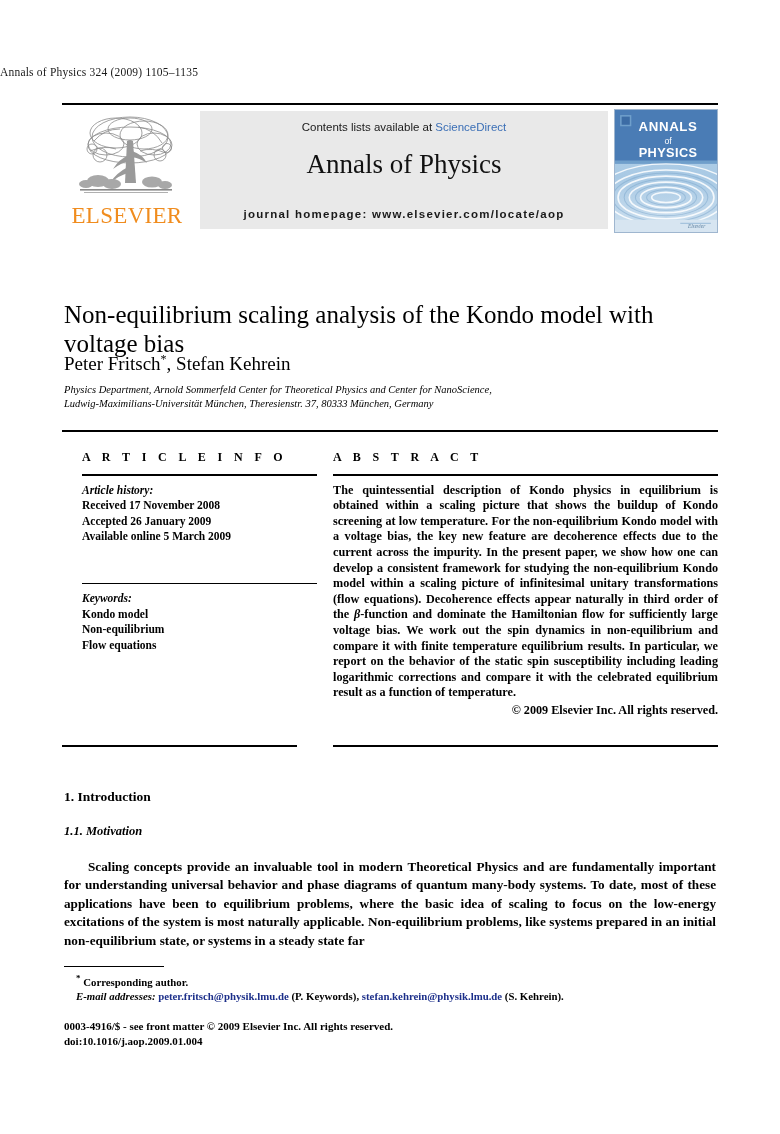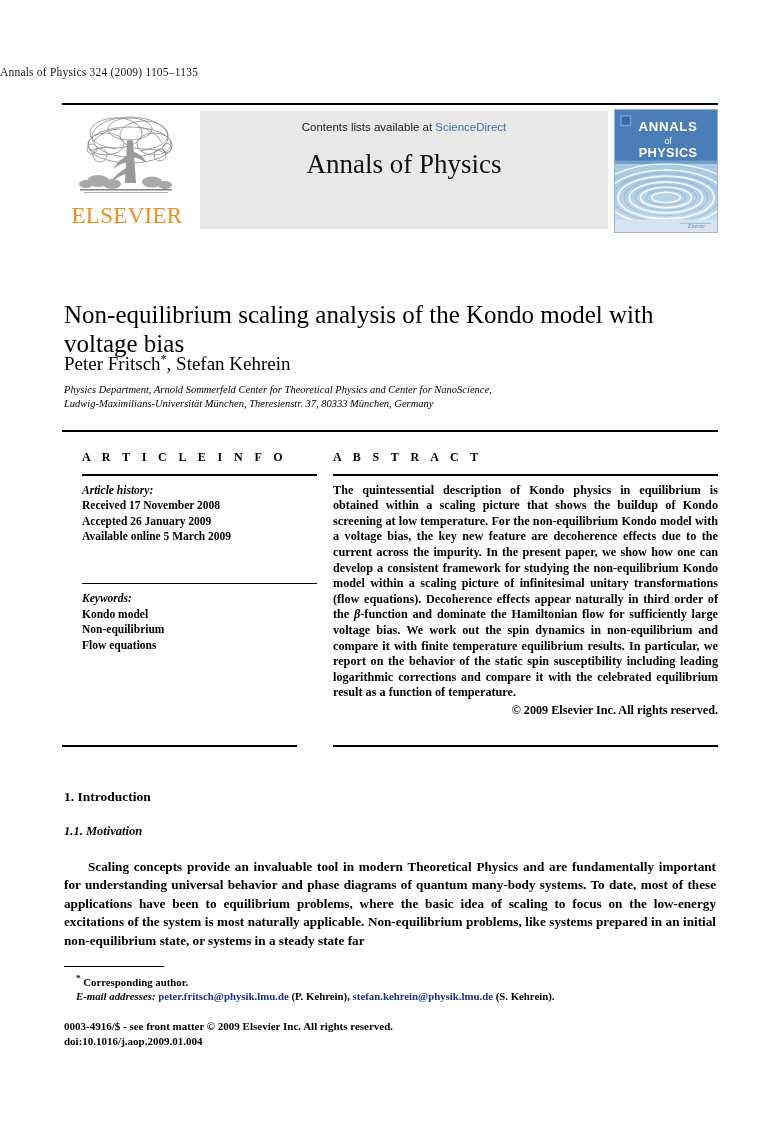--- a/index.html
+++ b/index.html
@@ -364,20 +364,21 @@
           <rect x="14" y="81" width="84" height="1" fill="#b0b0b0"></rect>
         </svg>
         <div class="elsevier-word">ELSEVIER</div>
       </div>
 
       <div class="contents-box">
         <div class="contents-line">
           <span>Contents lists available at </span><span class="sd">ScienceDirect</span>
         </div>
         <div class="journal-name">Annals of Physics</div>
+        <div class="homepage-line">journal homepage: www.elsevier.com/locate/aop</div>
       </div>
 
       <div class="cover">
         <svg class="cover-svg" viewBox="0 0 100 120" preserveAspectRatio="none">
           <defs>
             <linearGradient id="lowbg" x1="0" y1="0" x2="0" y2="1">
               <stop offset="0%" stop-color="#bcd6ea"></stop>
               <stop offset="55%" stop-color="#a8c9e4"></stop>
               <stop offset="100%" stop-color="#cfe1f0"></stop>
             </linearGradient>
@@ -453,21 +454,21 @@
     <div class="copyright">© 2009 Elsevier Inc. All rights reserved.</div>
   </div>
 
   <div class="sec-title">1. Introduction</div>
   <div class="subsec-title">1.1. Motivation</div>
   <div class="body-para">Scaling concepts provide an invaluable tool in modern Theoretical Physics and are fundamentally important for understanding universal behavior and phase diagrams of quantum many-body systems. To date, most of these applications have been to equilibrium problems, where the basic idea of scaling to focus on the low-energy excitations of the system is most naturally applicable. Non-equilibrium problems, like systems prepared in an initial non-equilibrium state, or systems in a steady state far</div>
 
   <div class="foot-rule"></div>
   <div class="footnote">
     <span class="indent-2"><span class="foot-star">*</span> <span>Corresponding author.</span></span>
-    <span class="indent-2"><span class="ital">E-mail addresses:</span> <span class="mail">peter.fritsch@physik.lmu.de</span><span> (P. Kehrein), </span><span class="mail">stefan.kehrein@physik.lmu.de</span><span> (S. Kehrein).</span></span>
+    <span class="indent-2"><span class="ital">E-mail addresses:</span> <span class="mail">peter.fritsch@physik.lmu.de</span><span> (P. Keywords), </span><span class="mail">stefan.kehrein@physik.lmu.de</span><span> (S. Kehrein).</span></span>
   </div>
 
   <div class="imprint">
     <div>0003-4916/$ - see front matter © 2009 Elsevier Inc. All rights reserved.</div>
     <div>doi:10.1016/j.aop.2009.01.004</div>
   </div>
 
 </div>
 
 </body></html>

